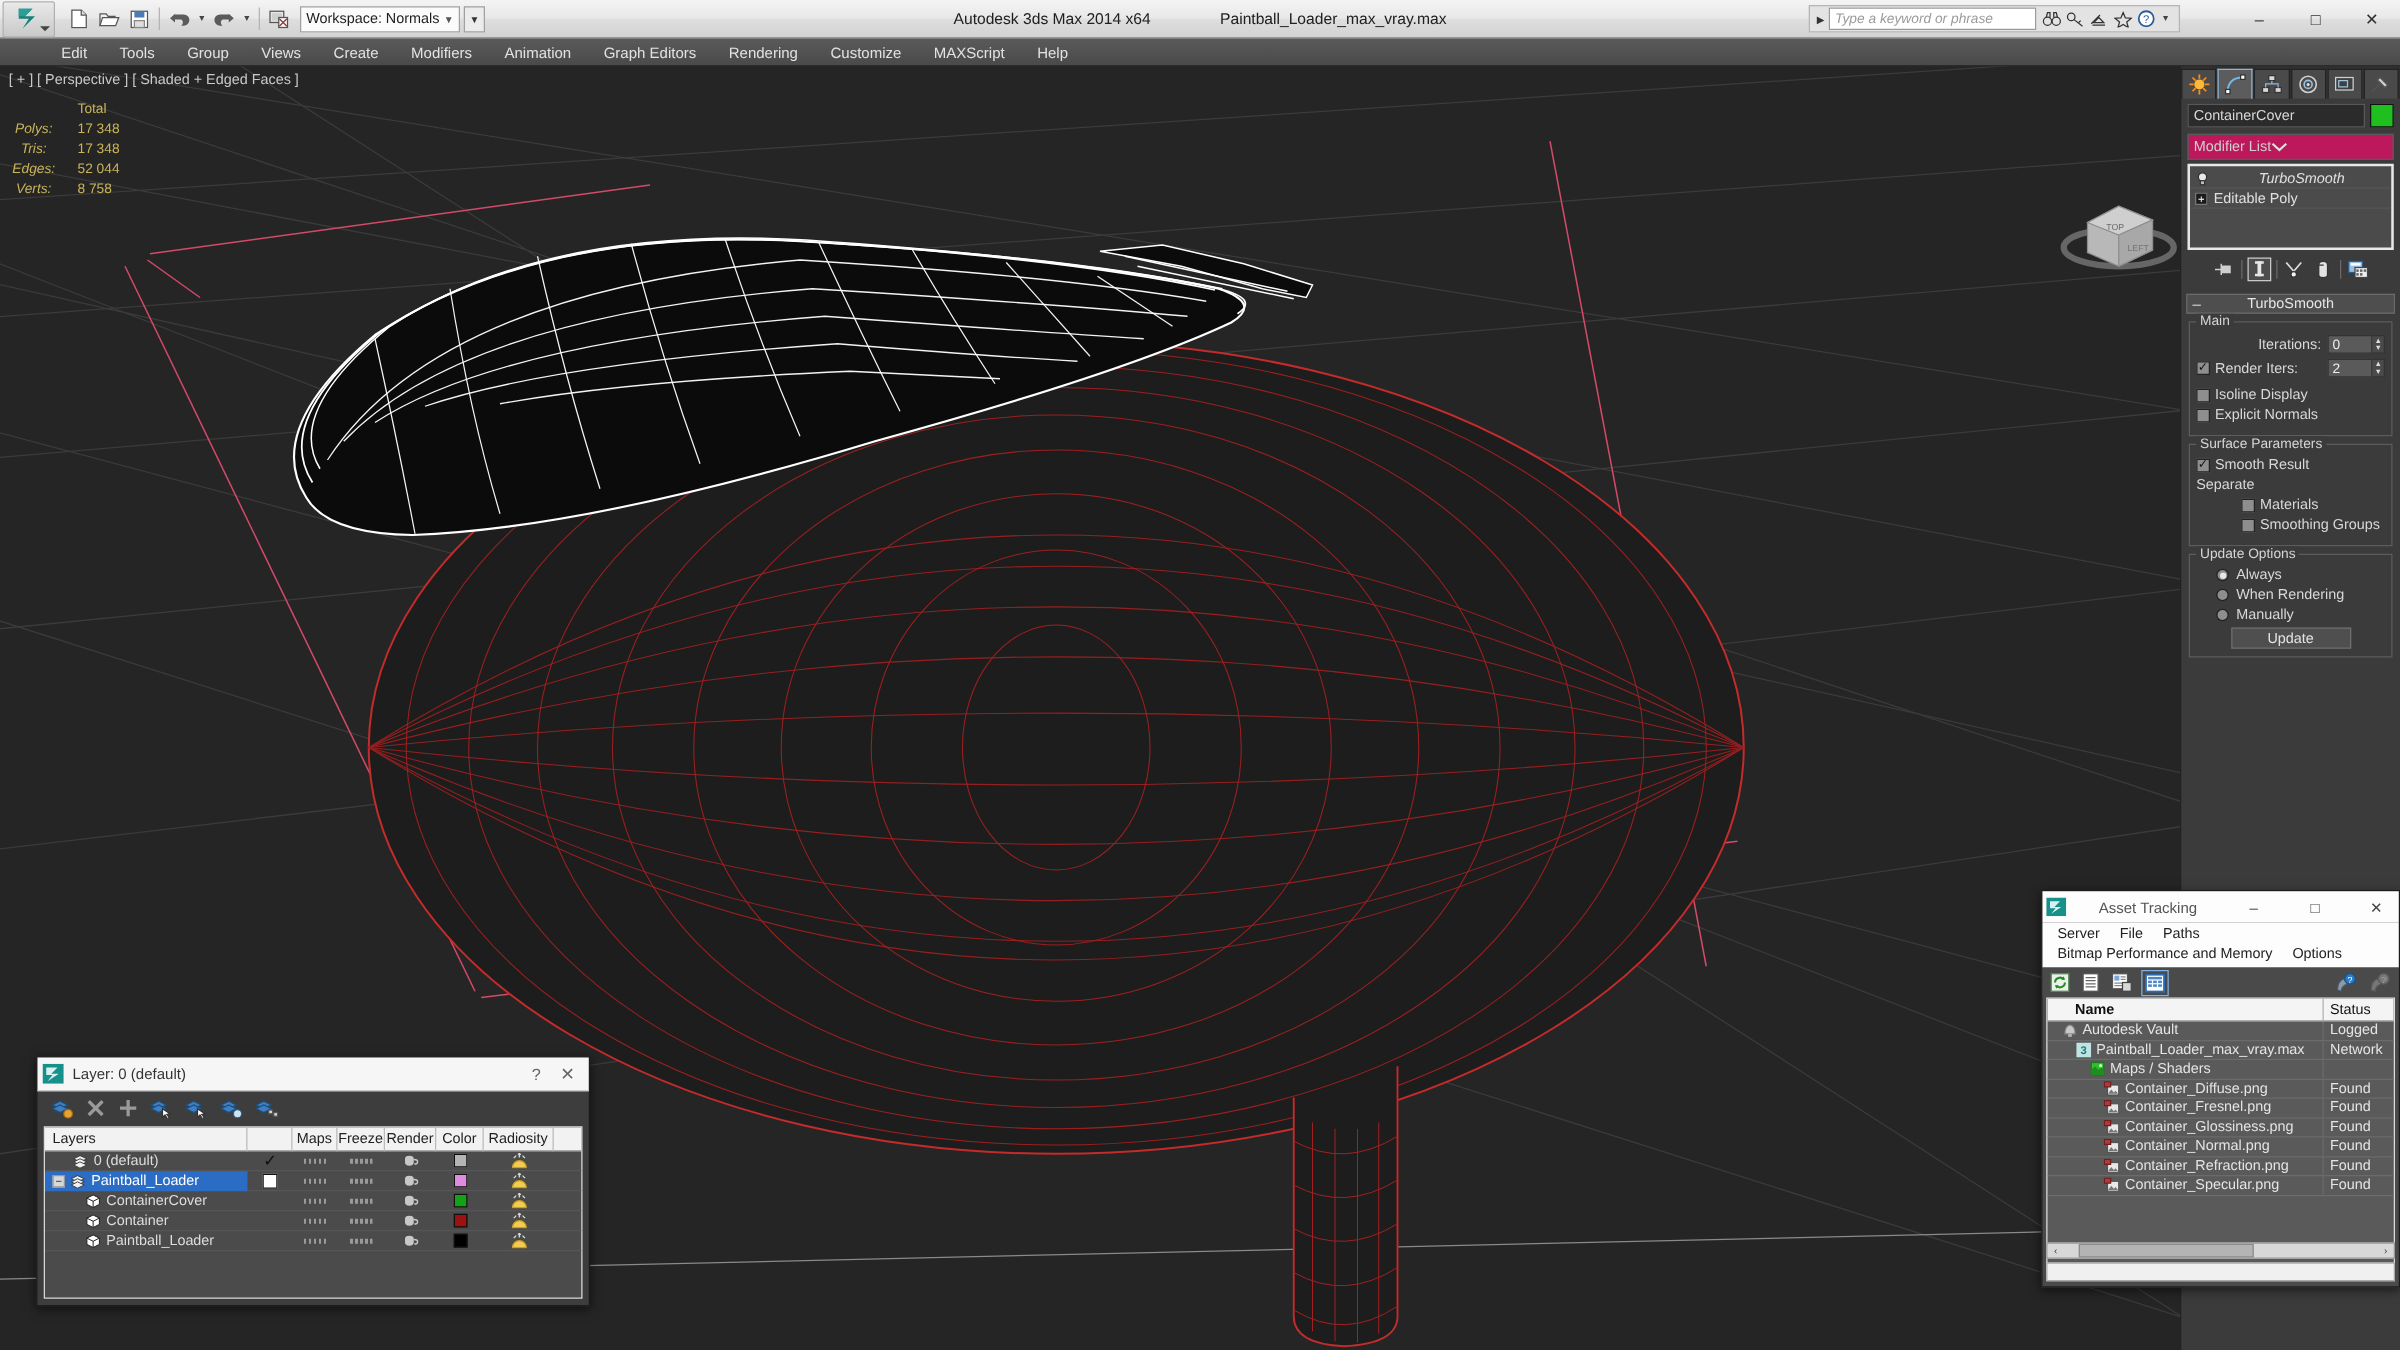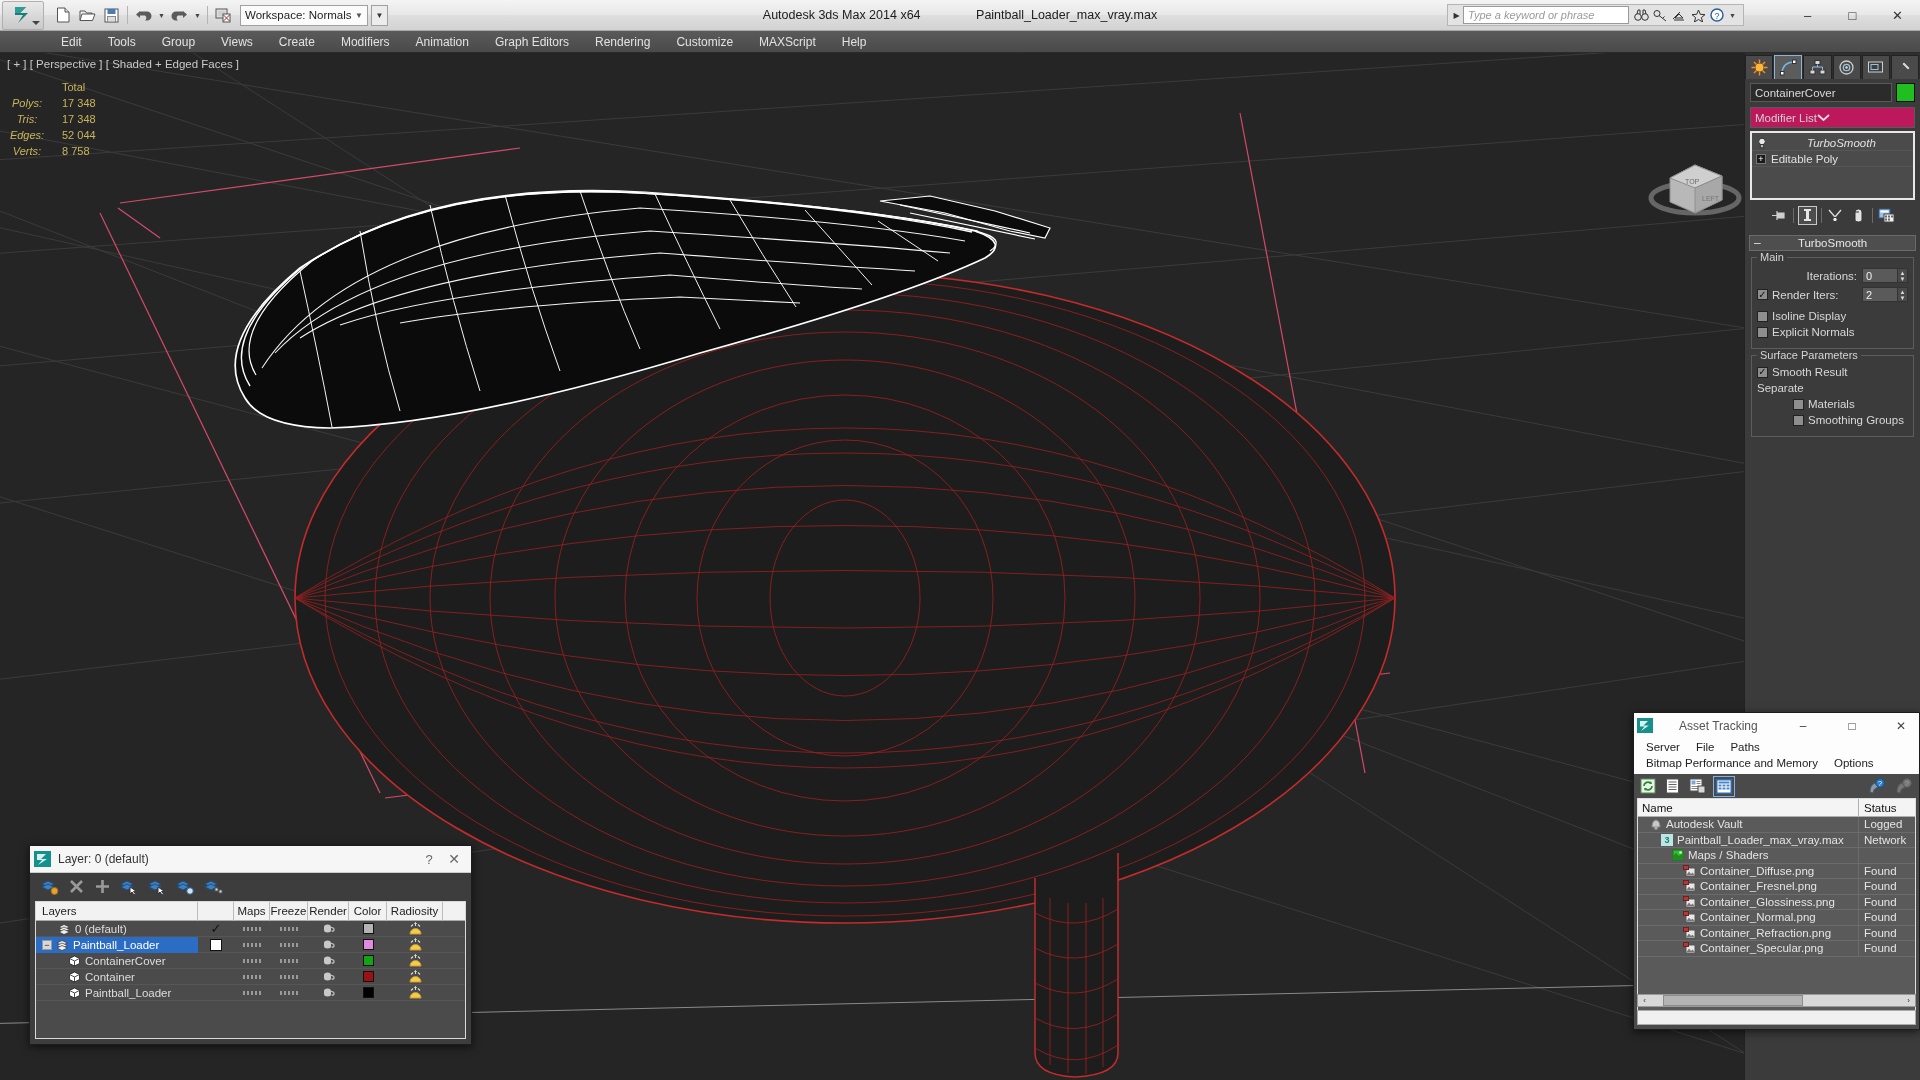--- a/index.html
+++ b/index.html
@@ -53,21 +53,21 @@
   .search-icons { display:flex; align-items:center; gap:4px; padding:0 5px;}
   .wbtn { width: 45px; height: 30px; display:flex;align-items:center;justify-content:center;
      font-size:13px;color:#333; }
   .wbtn:last-child { }
   .win-ctrl { position:absolute; right:0; top:0; display:flex; }
 
   
   .menubar {
     position:absolute; left:0; top:31px; width:1920px; height:22px;
     background: linear-gradient(to bottom,#5a5a5a,#4a4a4a);
-    display:flex; align-items:center; padding-left:48px;
+    display:flex; align-items:center; padding-left:36px;
     border-bottom:1px solid #2b2b2b;
   }
   .menuitem { font-size:12px; color:#e2e2e2; padding:0 13px; line-height:22px; }
 
   
   .viewport {
     position:absolute; left:0; top:53px; width:1744px; height:1027px;
     background:#252525; overflow:hidden;
   }
   .vp-label { position:absolute; left:7px; top:5px; font-size:11.5px; color:#c9c9c9; }
@@ -165,21 +165,21 @@
   .at-title .b { width:30px;height:25px;display:flex;align-items:center;justify-content:center;
      font-size:12px;color:#444;}
   .at-menu { background:#fdfdfd; font-size:11.5px; color:#222; padding:1px 0 3px 0;}
   .at-menu .r { display:flex; padding-left:4px; line-height:16px;}
   .at-menu .r span { padding:0 8px; }
   .at-tools { height:24px; background:#4a4a4a; display:flex; align-items:center; padding:0 6px; gap:9px;}
   .at-tools .sp { flex:1; }
   .at-grid { margin:0 3px; border:1px solid #ddd; background:#5a5a5a; height:220px; overflow:hidden;}
   .at-hdr { display:flex; height:18px; background:#f4f4f4; font-size:11.5px; color:#111;
      align-items:center; border-bottom:1px solid #b0b0b0;}
-  .at-hdr .n { flex:1; padding-left:4px; border-right:1px solid #b0b0b0; height:20px; display:flex;align-items:center;}
+  .at-hdr .n { flex:1; padding-left:22px; border-right:1px solid #b0b0b0; height:20px; display:flex;align-items:center;font-weight:bold;}
   .at-hdr .s { width:56px; padding-left:5px; }
   .at-row { display:flex; height:15.5px; font-size:11.5px; color:#e4e4e4; align-items:center;
      border-bottom:1px solid #6b6b6b;}
   .at-row .n { flex:1; display:flex; align-items:center; gap:4px; border-right:1px solid #6b6b6b;
      height:15.5px; overflow:hidden; white-space:nowrap;}
   .at-row .s { width:56px; padding-left:5px; overflow:hidden; white-space:nowrap;}
   .at-sb { position:absolute; left:3px; right:3px; bottom:22px; height:13px; background:#d8d8d8;
      border:1px solid #999; display:flex; align-items:center;}
   .at-sb .thumb { position:absolute; left:25px; width:140px; height:11px; background:#b4b4b4;
      border:1px solid #8c8c8c;}
@@ -594,20 +594,36 @@
         <div class="crow" style="padding-left:36px">
           <span class="ck"></span>
           <span>Materials</span>
         </div>
         <div class="crow" style="padding-left:36px">
           <span class="ck"></span>
           <span>Smoothing Groups</span>
         </div>
       </div>
 
+      <div class="group">
+        <span class="gt">Update Options</span>
+        <div class="crow" style="padding-left:16px">
+          <span class="radio on"></span>
+          <span>Always</span>
+        </div>
+        <div class="crow" style="padding-left:16px">
+          <span class="radio"></span>
+          <span>When Rendering</span>
+        </div>
+        <div class="crow" style="padding-left:16px">
+          <span class="radio"></span>
+          <span>Manually</span>
+        </div>
+        <div class="ubtn">Update</div>
+      </div>
     </div>
   </div>
 
   <div class="layerdlg">
     <div class="ld-title">
       <svg width="17" height="16" viewBox="0 0 17 16">
           <rect width="17" height="16" fill="#15908a"></rect>
           <path d="M3 3 H12 L7 8 H13 L4 14 L8 9 H3 Z" fill="#d8f0ee"></path>
         </svg>
       <span class="t">Layer: 0 (default)</span>

